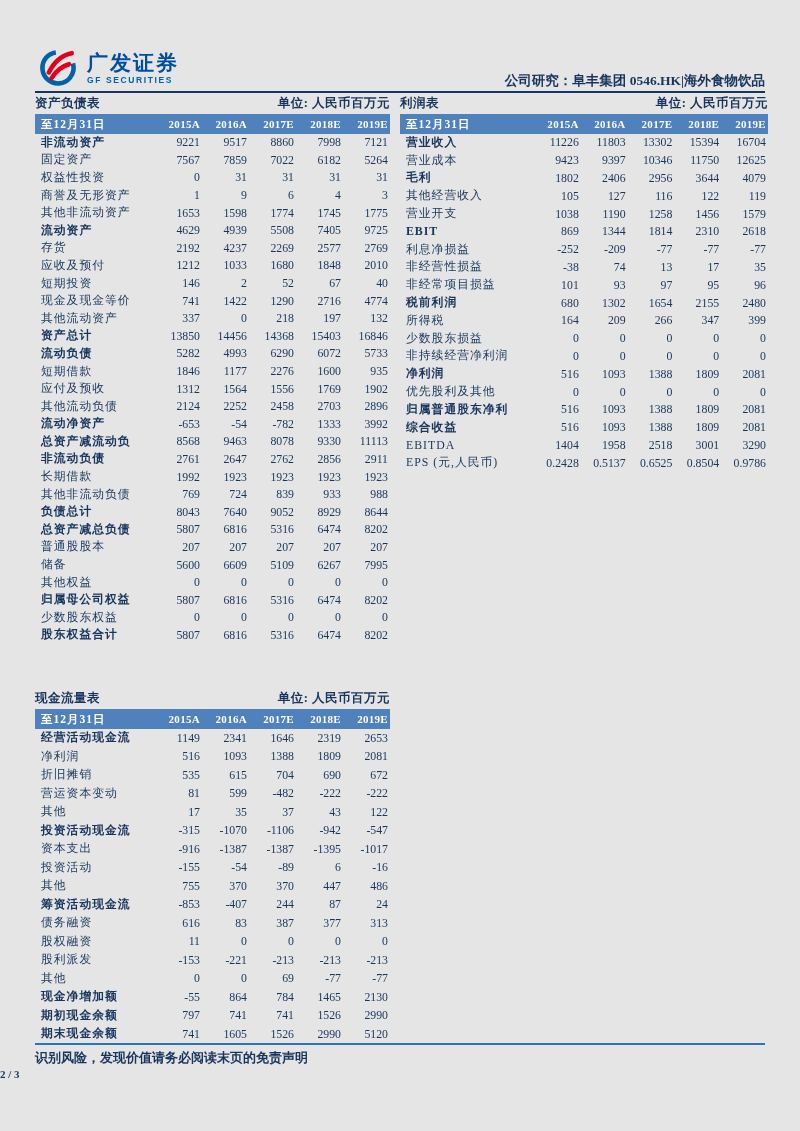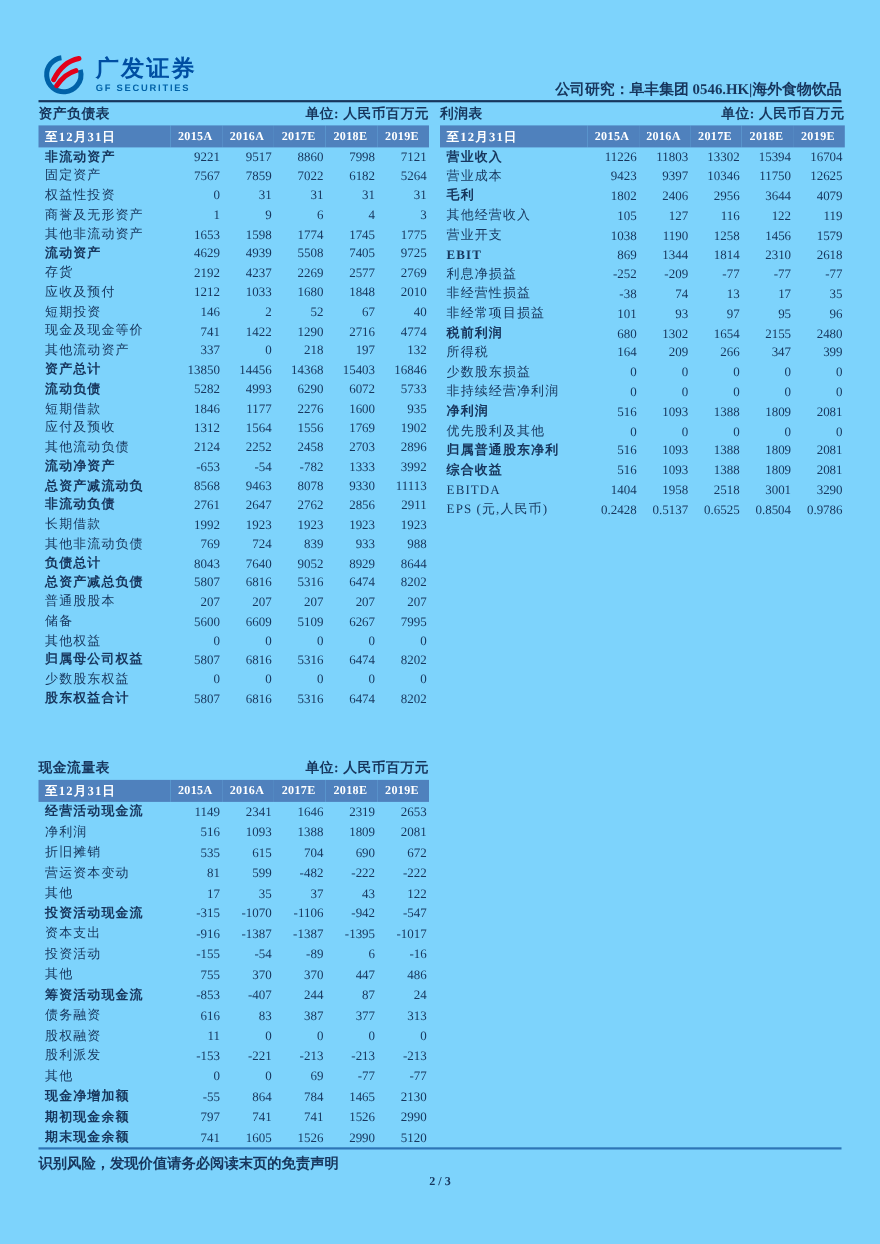--- a/index.html
+++ b/index.html
@@ -1,44 +1,44 @@
 <!DOCTYPE html>
 <html><head>
 <meta charset="utf-8">
 <style>
   html,body{margin:0;padding:0;background:#fff;}
-  .page{position:relative;width:800px;height:1131px;background:#7dd3fc;overflow:hidden;
+  .page{position:relative;width:800px;height:1131px;background:#e5e5e5;overflow:hidden;
         font-family:"Liberation Serif",serif;color:#17365d;}
   
   .logo{position:absolute;left:36px;top:44px;display:flex;align-items:center;gap:7px;}
   .logo-txt{display:flex;flex-direction:column;line-height:1;}
   .brand{font-size:21px;font-weight:bold;color:#004ea2;letter-spacing:2px;font-family:"Liberation Sans",sans-serif;}
   .brand-sub{font-size:8.5px;font-weight:bold;color:#0062a8;letter-spacing:1.6px;margin-top:3px;font-family:"Liberation Sans",sans-serif;}
   .research{position:absolute;right:35px;top:72px;font-size:13.5px;font-weight:bold;color:#17365d;}
   .toprule{position:absolute;left:35px;width:730px;top:91px;height:2px;background:#17365d;}
   
   .tblwrap{position:absolute;}
   .ttl-row{display:flex;justify-content:space-between;align-items:center;
            font-weight:bold;font-size:12.5px;height:17px;margin-bottom:2px;letter-spacing:.5px;}
   table.fin{border-collapse:collapse;table-layout:fixed;width:100%;}
   .fin thead th{background:#4f81bd;color:#fff;font-size:11px;font-weight:bold;
-                height:20px;padding:0 2px 0 0;letter-spacing:.3px;}
+                height:20px;padding:0 2px 0 0;text-align:right;letter-spacing:.3px;}
   .fin thead th.lbl{text-align:left;padding-left:6px;font-size:11.5px;letter-spacing:1px;}
   .fin td{font-size:11.8px;text-align:right;padding:0 2px 0 0;vertical-align:middle;white-space:nowrap;}
   .fin td.lbl{text-align:left;padding-left:6px;letter-spacing:1px;overflow:hidden;}
   .fin tr.b td.lbl{font-weight:bold;}
   .bs td,.cf td{height:17.6px;}
   .is td{height:17.8px;}
   .cf td{height:18.5px;}
   .bs .lbl,.cf .lbl{width:112px;}
   .is .lbl{width:126px;}
   
   .botrule{position:absolute;left:35px;width:730px;top:1043px;height:2px;background:#2e75b6;}
   .disclaimer{position:absolute;left:35px;top:1049px;font-size:13px;font-weight:bold;color:#17365d;}
-  .pagenum{position:absolute;left:0;width:100%;top:1068px;text-align:center;font-size:11px;font-weight:bold;color:#17365d;}
+  .pagenum{position:absolute;left:0;width:100%;top:1068px;text-align:left;font-size:11px;font-weight:bold;color:#17365d;}
 </style>
 </head>
 <body>
 
 <div class="page">
 
   <div class="logo">
     <span>
       <svg width="44" height="44" viewBox="0 0 48 48">
         <circle cx="24" cy="26" r="17" fill="none" stroke="#0062a8" stroke-width="5" stroke-dasharray="82 25" stroke-dashoffset="-10" transform="rotate(-50 24 26)"></circle>

